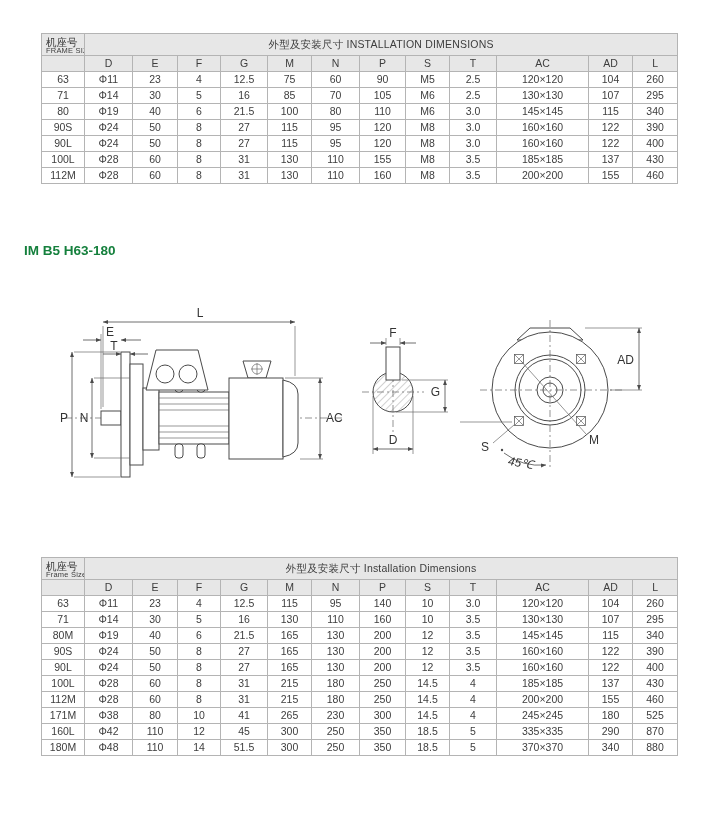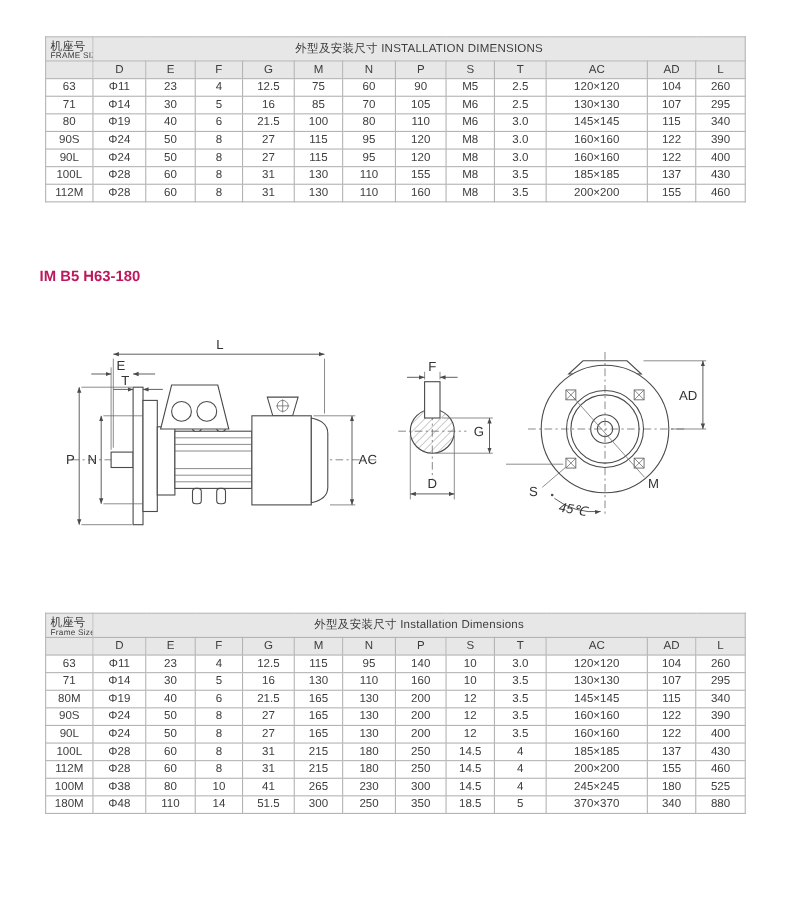--- a/index.html
+++ b/index.html
@@ -9,21 +9,21 @@
   table.dims td{border:1px solid #b4b4b4;text-align:center;font-size:10.5px;color:#3d3d3d;
        height:15px;padding:0 1px;white-space:nowrap;overflow:hidden;line-height:15px;}
   table.dims tr.hdr td{background:#e7e7e7;}
   table.dims tr.hdr1 td{height:19px;}
   td.corner{text-align:left !important;padding-left:4px !important;}
   .corner .l1{display:block;font-size:10.5px;line-height:10px;margin-top:3px;}
   .corner .l2{display:block;font-size:7.5px;line-height:8px;letter-spacing:.2px;}
   .title-cell{font-size:11px;letter-spacing:.2px;margin-top:16px;}
   #table1{left:41px;top:33px;}
   #table2{left:41px;top:557px;}
-  #section-heading{position:absolute;left:36px;top:243px;font-size:13.5px;font-weight:bold;color:#be185d;}
+  #section-heading{position:absolute;left:24px;top:243px;font-size:13.5px;font-weight:bold;color:#15803d;}
   #diagram{position:absolute;left:50px;top:292px;}
   #diagram text{font-family:"Liberation Sans",sans-serif;font-size:12px;fill:#333;}
   #diagram .ln{stroke:#4a4a4a;stroke-width:1;fill:none;}
   #diagram .thin{stroke:#6a6a6a;stroke-width:0.7;fill:none;}
   #diagram .dim{stroke:#4a4a4a;stroke-width:0.8;fill:none;}
   #diagram .cl{stroke:#666;stroke-width:0.7;fill:none;stroke-dasharray:7 3 2 3;}
   #diagram .wh{fill:#ffffff;}
 </style>
 </head>
 <body>
@@ -467,33 +467,48 @@
         <td>215</td>
         <td>180</td>
         <td>250</td>
         <td>14.5</td>
         <td>4</td>
         <td>200×200</td>
         <td>155</td>
         <td>460</td>
       </tr>
       <tr>
-        <td>100M</td>
+        <td>171M</td>
         <td>Φ38</td>
         <td>80</td>
         <td>10</td>
         <td>41</td>
         <td>265</td>
         <td>230</td>
         <td>300</td>
         <td>14.5</td>
         <td>4</td>
         <td>245×245</td>
         <td>180</td>
         <td>525</td>
+      </tr>
+      <tr>
+        <td>160L</td>
+        <td>Φ42</td>
+        <td>110</td>
+        <td>12</td>
+        <td>45</td>
+        <td>300</td>
+        <td>250</td>
+        <td>350</td>
+        <td>18.5</td>
+        <td>5</td>
+        <td>335×335</td>
+        <td>290</td>
+        <td>870</td>
       </tr>
       <tr>
         <td>180M</td>
         <td>Φ48</td>
         <td>110</td>
         <td>14</td>
         <td>51.5</td>
         <td>300</td>
         <td>250</td>
         <td>350</td>

